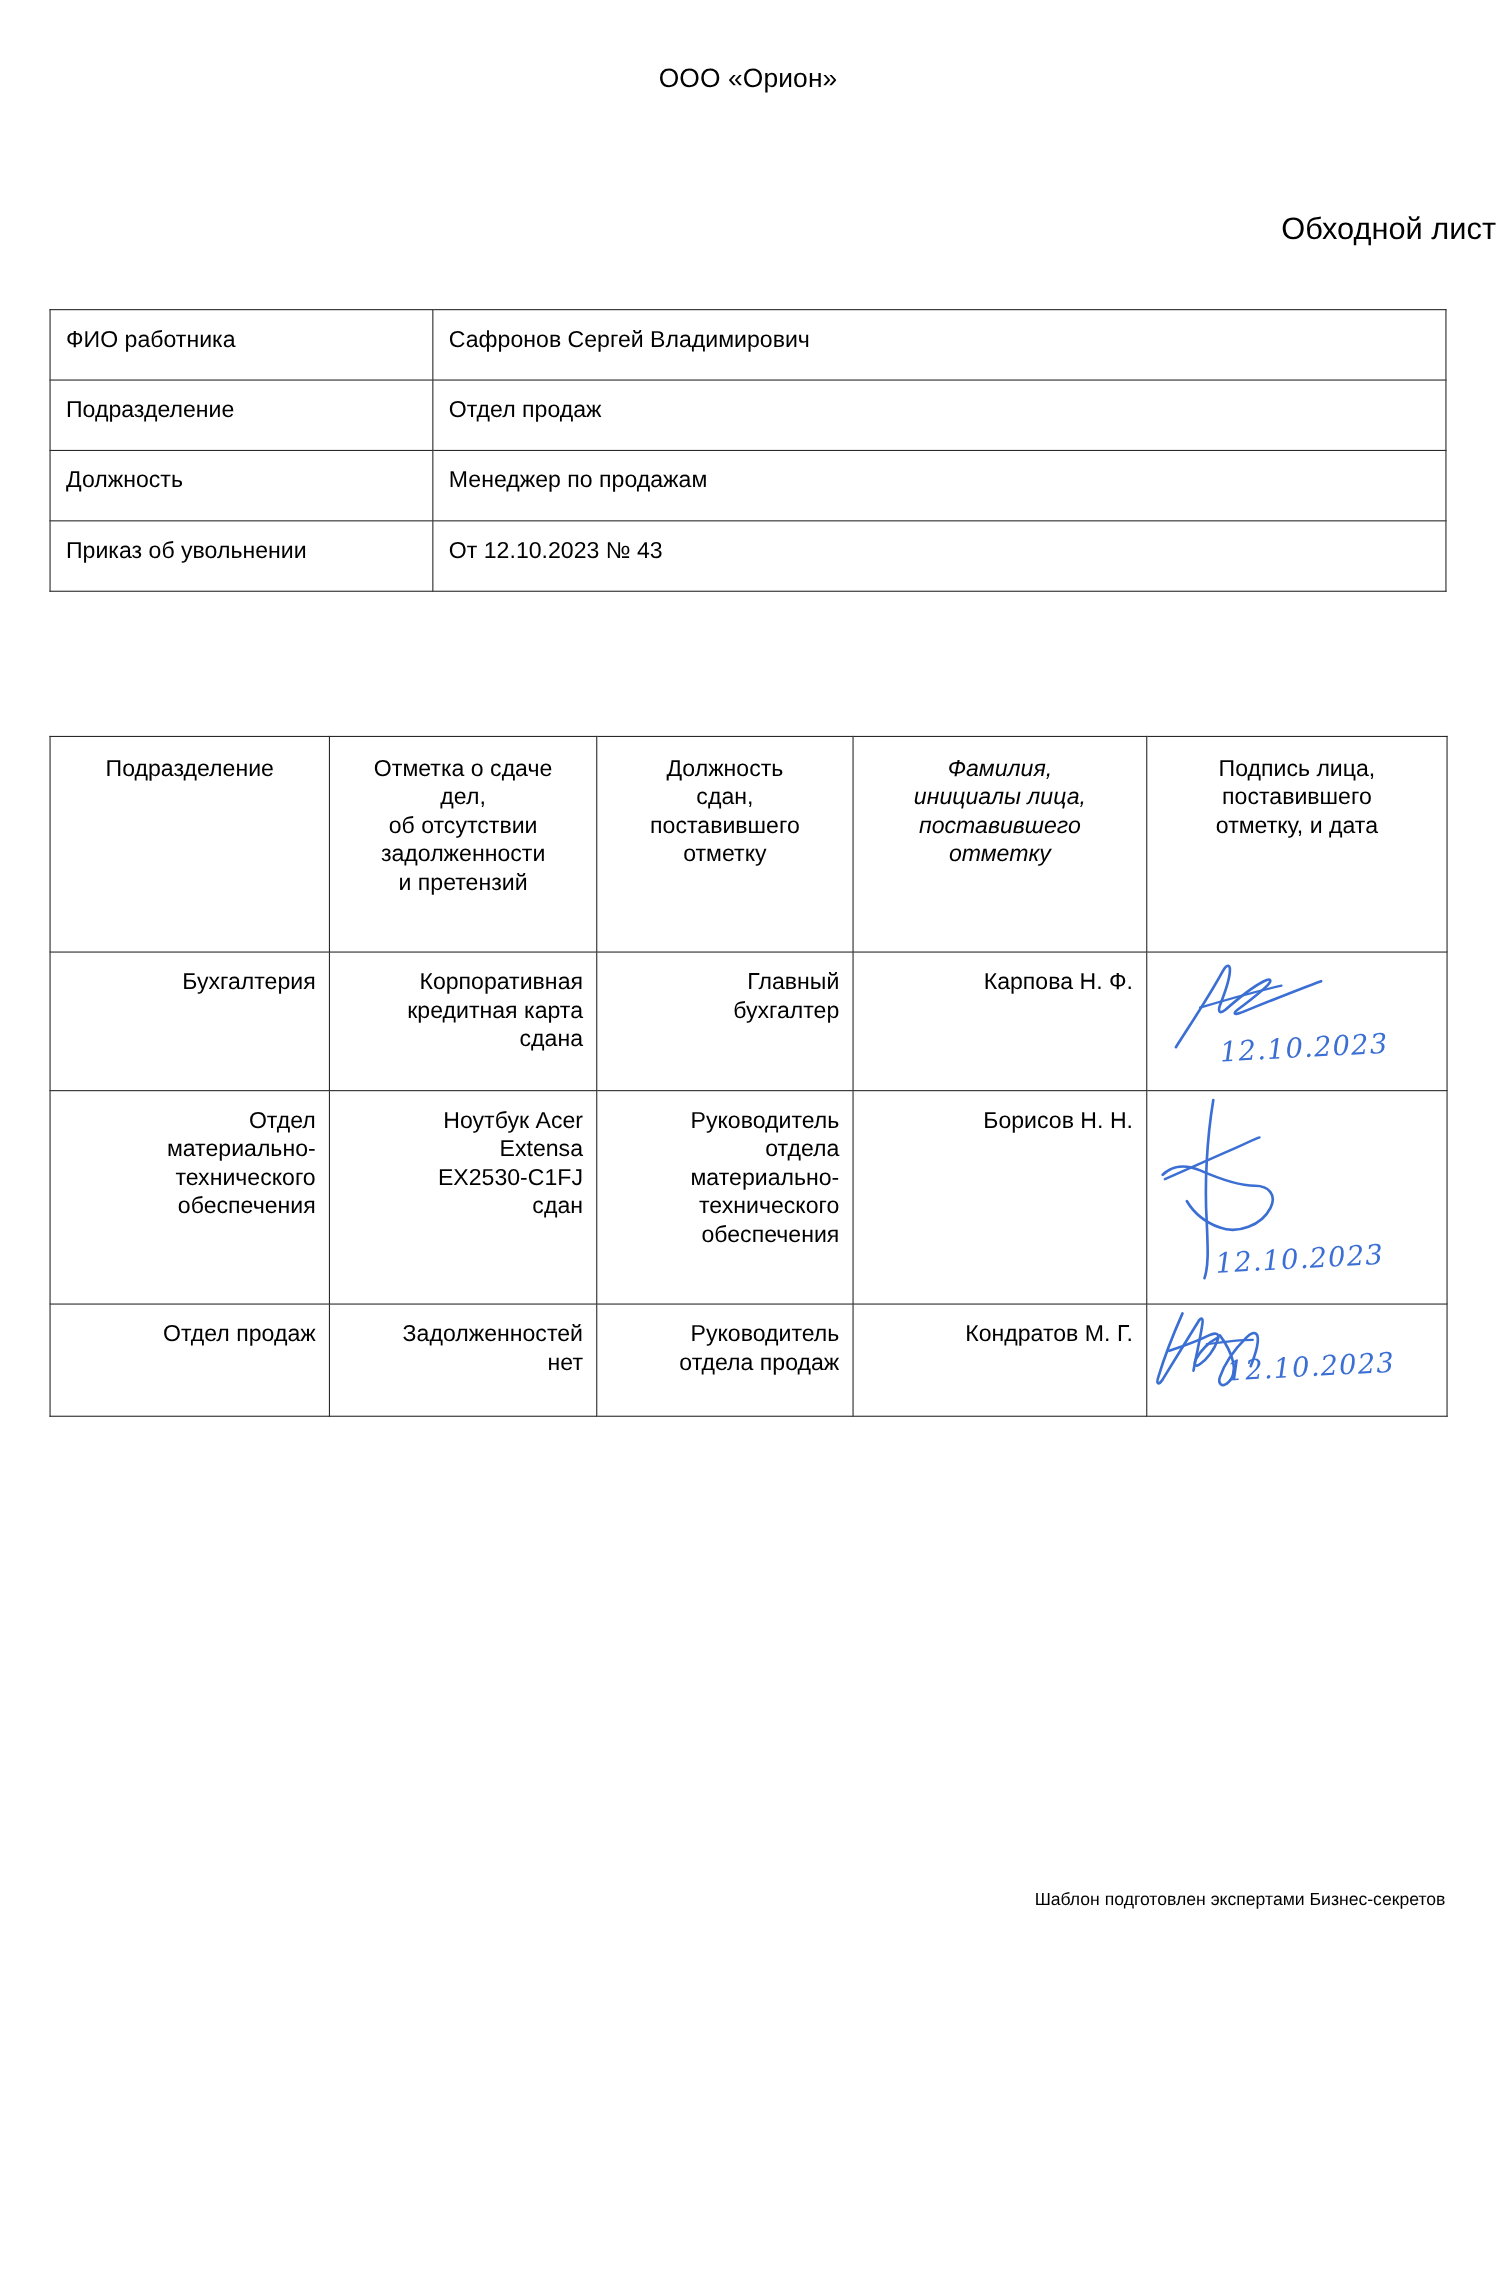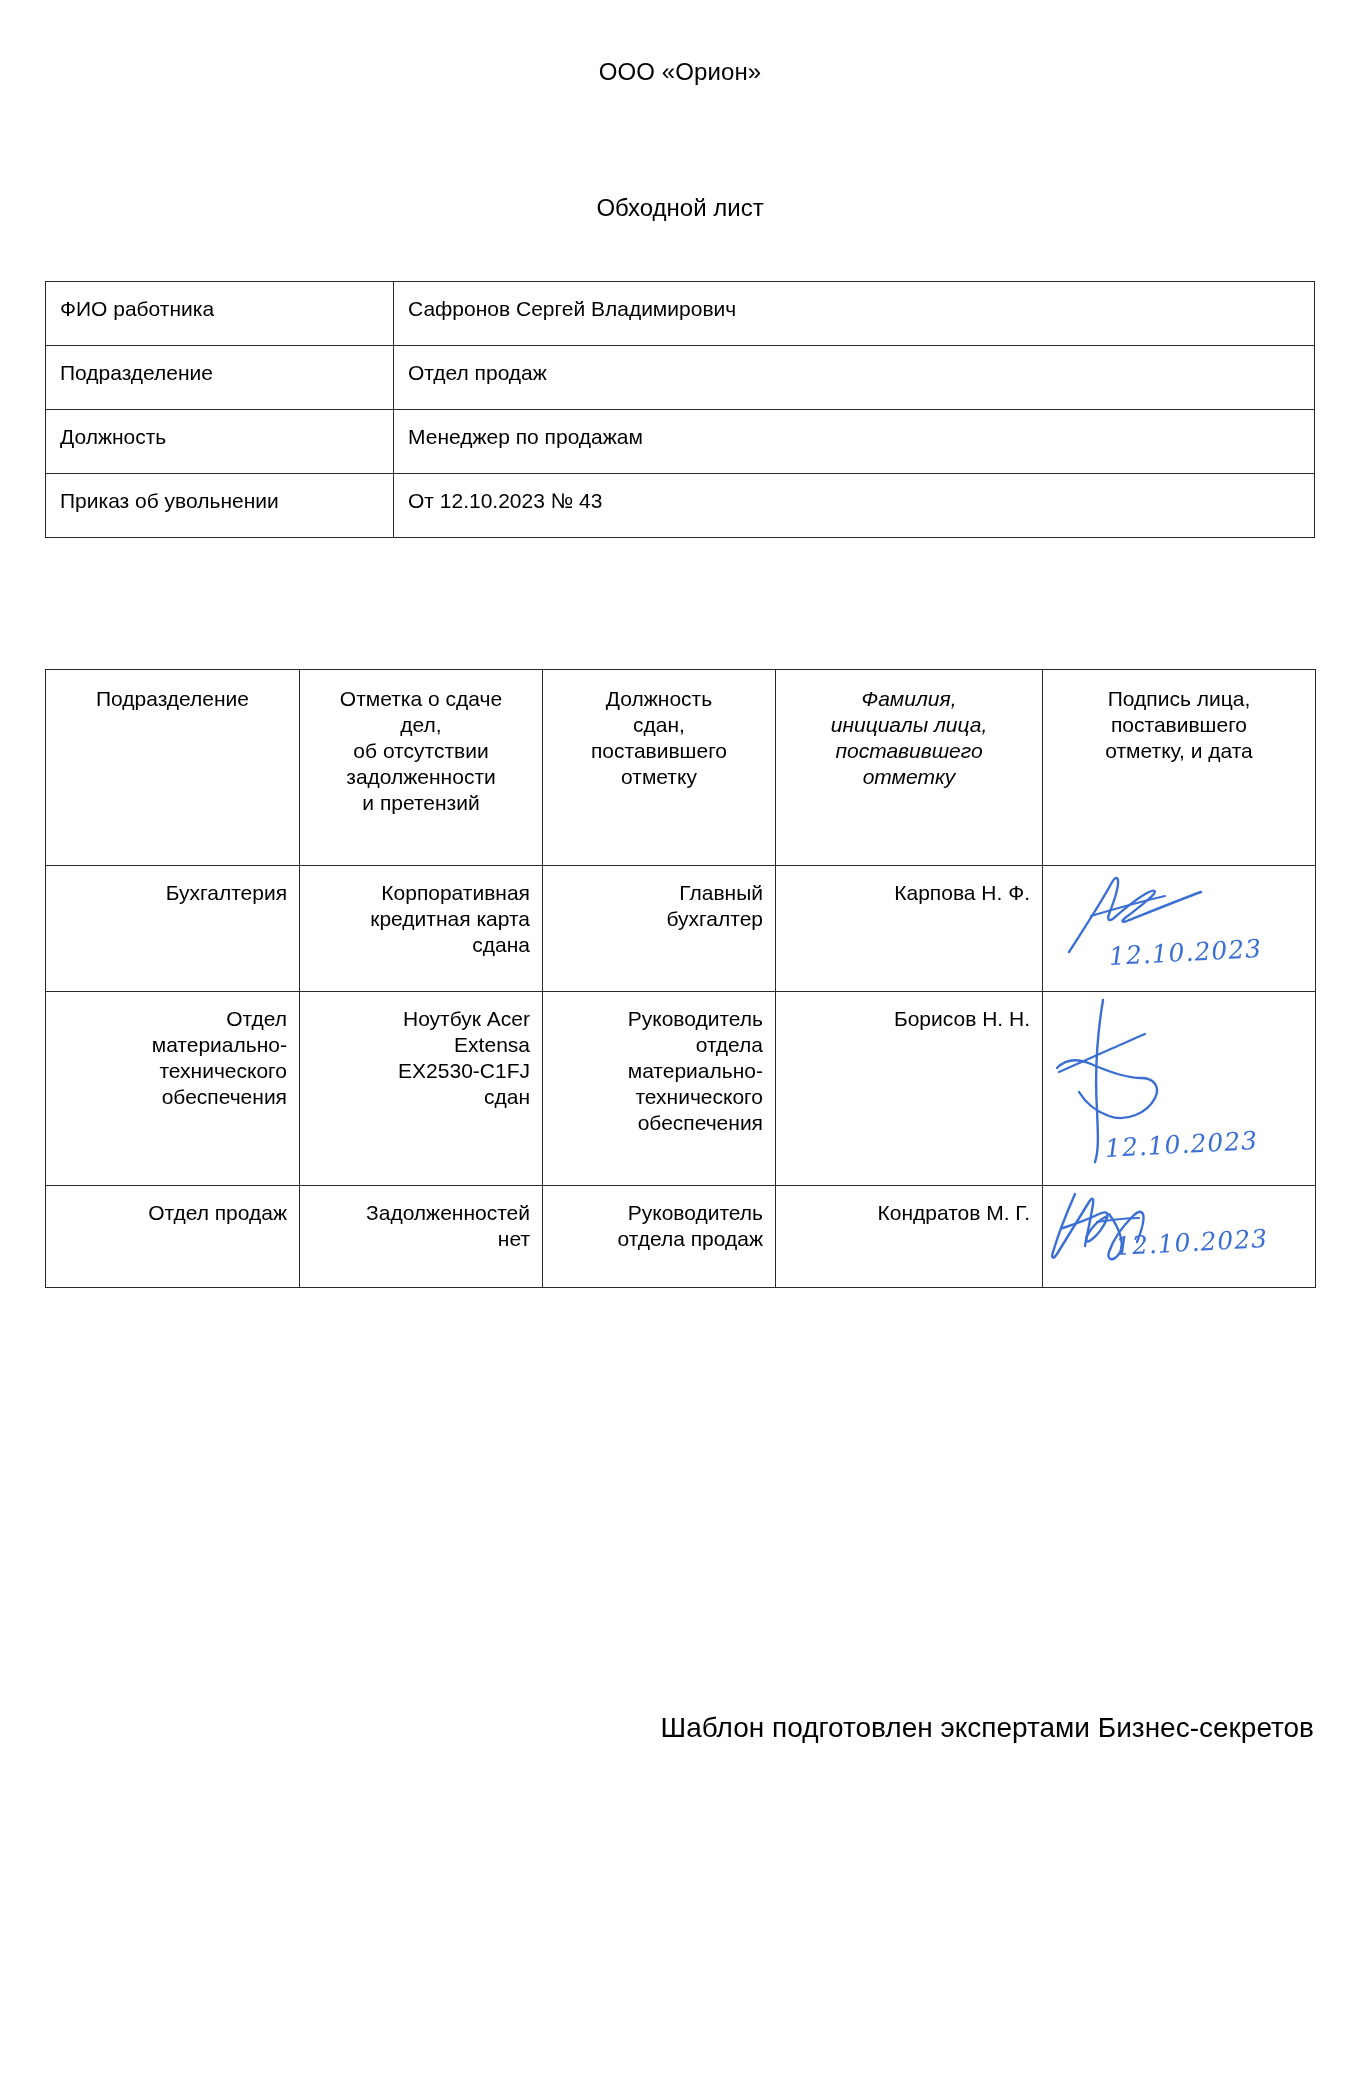--- a/index.html
+++ b/index.html
@@ -33,22 +33,22 @@
     text-align: center;
     font-size: 24px;
     line-height: 28px;
     letter-spacing: 0.1px;
   }
   .doc-title {
     position: absolute;
     top: 192px;
     left: 0;
     width: 1360px;
-    text-align: center;
-    font-size: 24px;
+    text-align: right;
+    font-size: 28px;
     line-height: 32px;
   }
 
   
   table {
     border-collapse: collapse;
     table-layout: fixed;
     padding-left: 40px;
   }
   table td, table th {
@@ -141,21 +141,21 @@
   .sig-mto .sig-date  { left: 62px;  top: 140px; }
 
   .sig-sales .sig-svg { left: 4px;   top: 2px;   width: 132px; height: 78px; }
   .sig-sales .sig-date{ left: 72px;  top: 44px; }
 
   
   .footer-note {
     position: absolute;
     bottom: 44px;
     right: 46px;
-    font-size: 28px;
+    font-size: 16px;
     line-height: 26px;
     text-align: right;
   }
 </style>
 </head>
 <body>
 
 <div class="page">
 
   <div class="org-name">ООО «Орион»</div>

